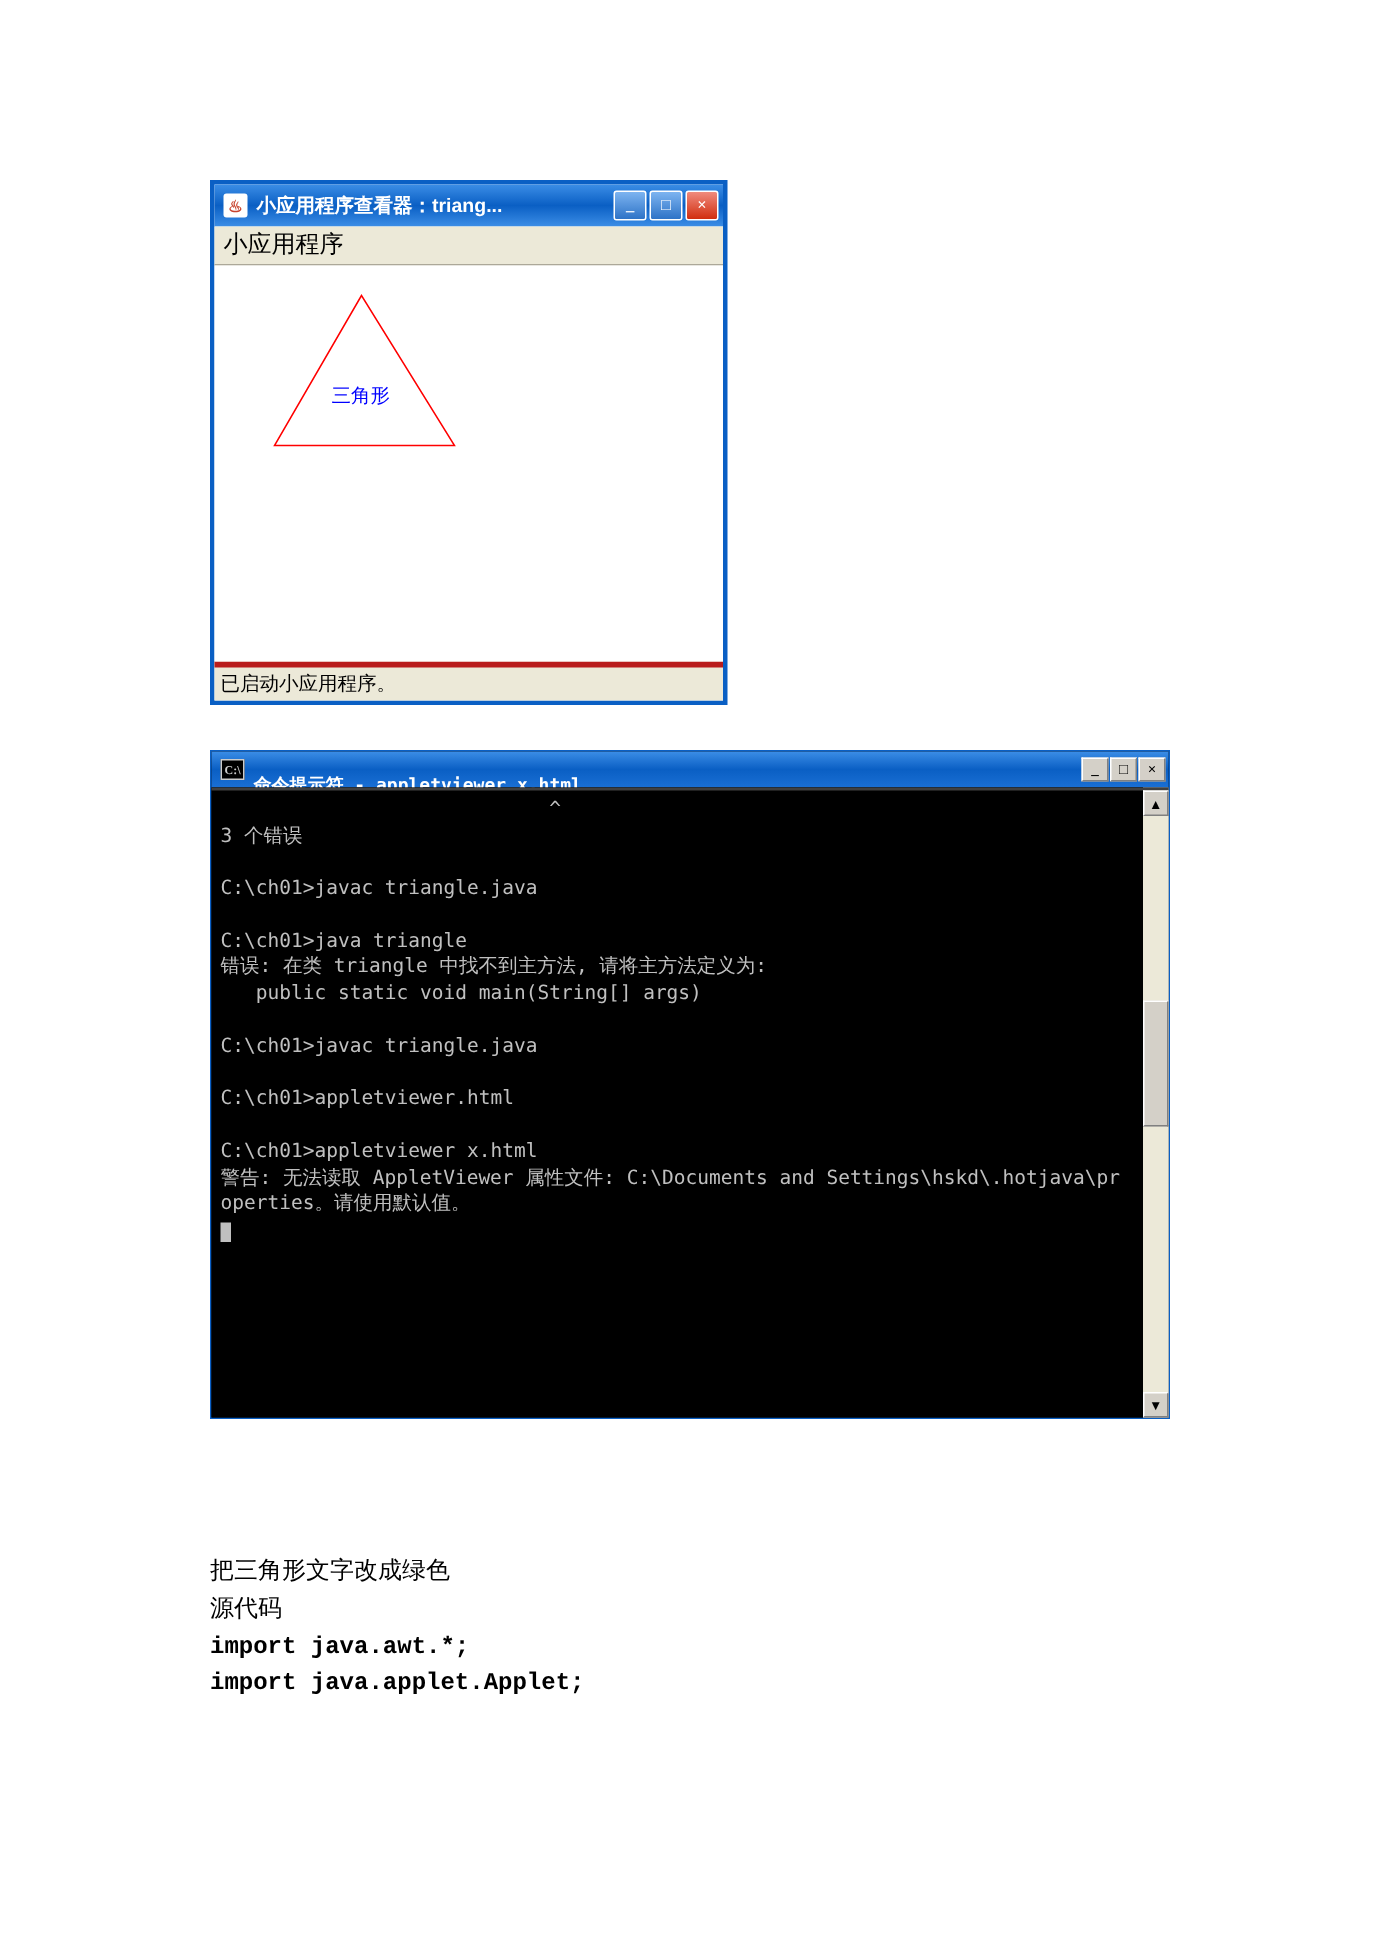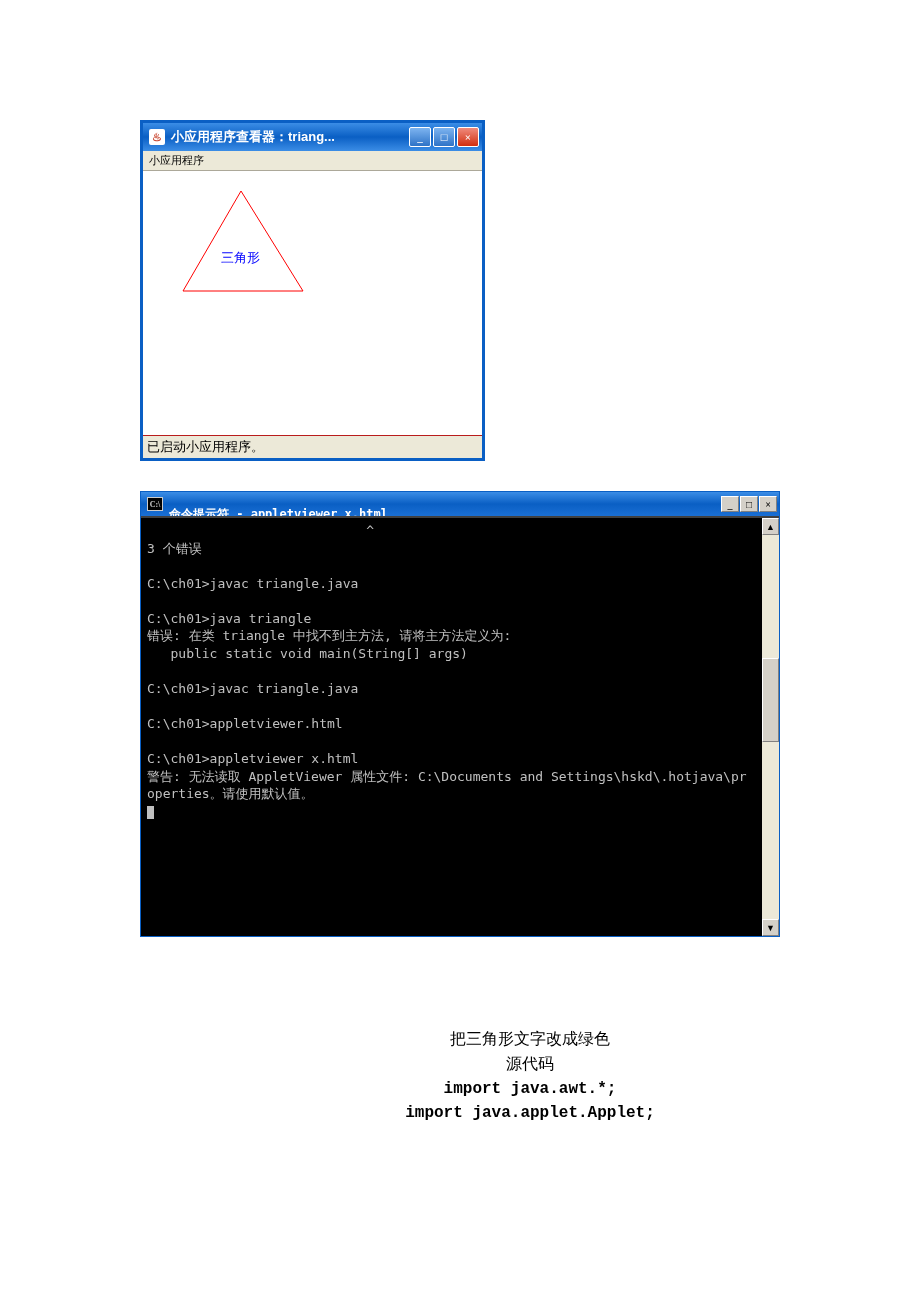--- a/index.html
+++ b/index.html
@@ -52,42 +52,42 @@
       color: #fff;
       font-weight: bold;
     }
     .win-btn.min { background: linear-gradient(to bottom, #7db4f0, #2e73c7); }
     .win-btn.max { background: linear-gradient(to bottom, #7db4f0, #2e73c7); }
     .win-btn.close { background: linear-gradient(to bottom, #f08b7d, #d12e0f); }
     .menubar {
       background: #ece9d8;
       border-bottom: 1px solid #aca899;
       padding: 2px 6px;
-      font-size: 11px;
+      font-size: 16px;
     }
     .applet-content {
       height: 264px;
       background: #fff;
       position: relative;
     }
     .triangle-svg {
       position: absolute;
       top: 15px;
       left: 30px;
     }
     .triangle-label {
       position: absolute;
       top: 78px;
       left: 78px;
       color: #0000ff;
       font-size: 13px;
     }
     .statusbar {
       background: #ece9d8;
-      border-top: 1px solid #b91c1c;
+      border-top: 4px solid #b91c1c;
       padding: 2px 4px;
       font-size: 13px;
     }
     .cmd-window {
       width: 640px;
       border: 1px solid #0a5fc4;
       background: #000;
       margin-bottom: 90px;
     }
     .cmd-titlebar {
@@ -172,21 +172,20 @@
       height: 22%;
       background: #d4d0c8;
       border: 1px solid #fff;
       border-right-color: #808080;
       border-bottom-color: #808080;
     }
     .doc-text {
       font-size: 16px;
       line-height: 1.55;
       color: #000;
-      text-align: center;
     }
     .doc-text .bold { font-family: Liberation Mono, monospace; font-weight: bold; }
     .cursor {
       display: inline-block;
       width: 7px;
       height: 13px;
       background: #c0c0c0;
       vertical-align: text-bottom;
     }
   </style>

